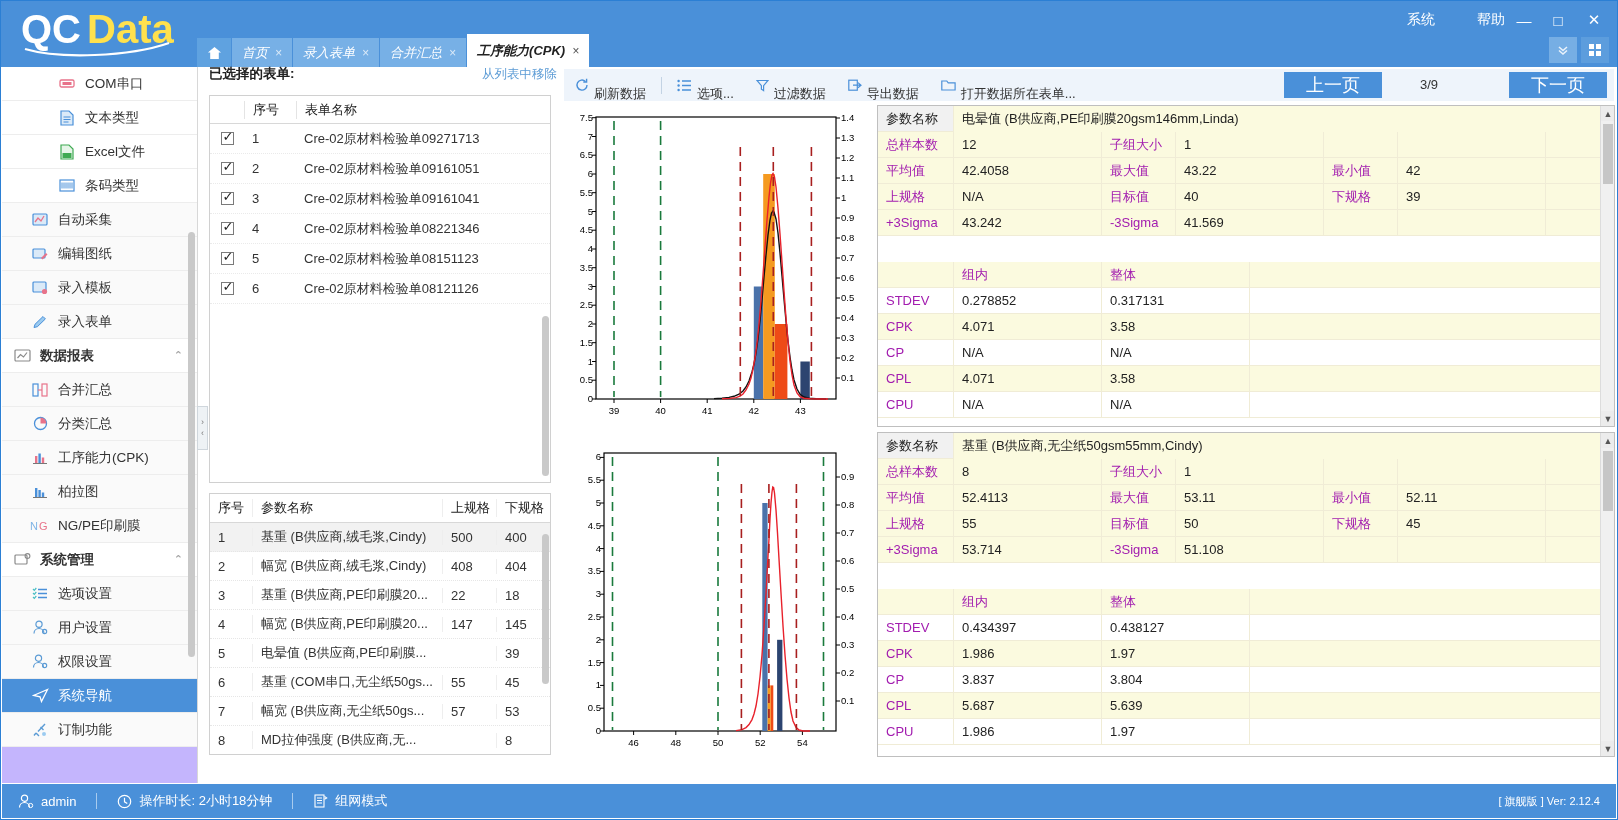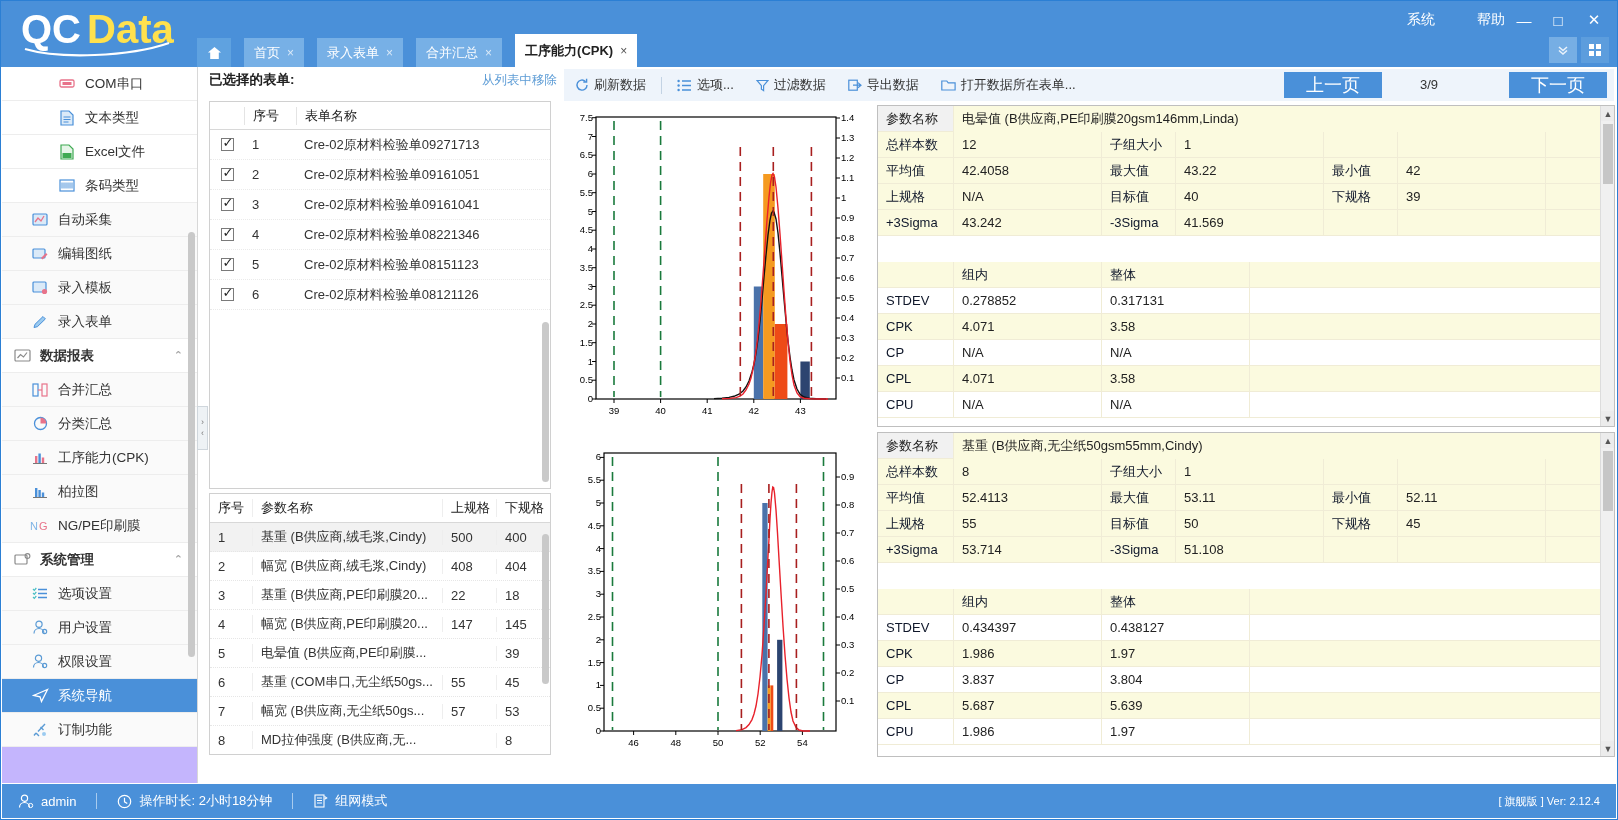--- a/index.html
+++ b/index.html
@@ -23,22 +23,22 @@
           display:flex; align-items:center; justify-content:center; cursor:pointer; }
   .wctl.min { right:76px; }
   .wctl.max { right:42px; }
   .wctl.close { right:6px; }
   .hdr-btn { position:absolute; top:36px; width:28px; height:26px; display:flex; align-items:center; justify-content:center; cursor:pointer; }
   .hdr-btn.dd { right:40px; background:#76aee4; color:#e9f2fb; }
   .hdr-btn.grid { right:8px; background:#5c9ddd; }
 
   
   .tabbar { position:absolute; left:196px; top:33px; height:33px; display:flex; align-items:flex-end; }
-  .tab { height:29px; display:flex; align-items:center; padding:0 10px; margin-right:13px;
-         background:#77b0e6; color:#fff; font-size:13px; cursor:pointer; white-space:nowrap; }
+  .tab { height:29px; display:flex; align-items:center; padding:0 10px; margin-right:1px;
+         background:#77b0e6; color:#fff; font-size:13px; cursor:pointer; white-space:nowrap;font-style:italic; }
   .tab.home { width:34px; padding:0; justify-content:center; background:#5fa2e0; }
   .tab .x { margin-left:7px; font-size:12px; color:#dbeaf8; }
   .tab.active { background:#fff; color:#222; height:33px; font-weight:bold; }
   .tab.active .x { color:#555; font-weight:normal; }
 
   
   .sidebar { position:absolute; left:1px; top:66px; width:196px; bottom:36px; background:#c4b5fd;
              border-right:1px solid #d8d8d8; overflow:hidden; }
   .snav { height:34px; display:flex; align-items:center; border-bottom:1px solid #ededed;
           font-size:13.5px; color:#333; cursor:pointer; position:relative; }
@@ -53,21 +53,21 @@
   .sb-scroll { position:absolute; right:2px; top:165px; width:7px; height:425px; background:#c9c9c9; border-radius:4px; }
   .sb-minus { position:absolute; right:24px; top:648px; width:42px; height:26px; background:#fff;
               display:flex; align-items:center; justify-content:center; color:#777; font-size:14px; }
 
   
   .collapser { position:absolute; left:196px; top:405px; width:11px; height:44px; background:#eef2f5;
                border:1px solid #cfd6dc; font-size:9px; color:#7a7a7a; display:flex; flex-direction:column;
                align-items:center; justify-content:center; line-height:11px; cursor:pointer; z-index:5; }
 
   
-  .formpane { position:absolute; left:208px; top:70px; width:352px; height:418px; }
+  .formpane { position:absolute; left:208px; top:64px; width:352px; height:418px; }
   .fp-title { font-weight:bold; font-size:13.5px; color:#222; }
   .fp-remove { position:absolute; right:4px; top:1px; color:#5b9bd5; font-size:12.5px; cursor:pointer; }
   .fp-table { position:absolute; left:0; top:30px; width:342px; height:388px; border:1px solid #d0d0d0; background:#fff; overflow:hidden; }
   .fp-head { display:flex; height:28px; align-items:center; border-bottom:1px solid #d8d8d8; font-size:13px; color:#222; }
   .fp-head .c1 { width:34px; }
   .fp-head .c2 { width:52px; border-left:1px solid #e4e4e4; padding-left:8px; }
   .fp-head .c3 { flex:1; border-left:1px solid #e4e4e4; padding-left:8px; }
   .fp-row { display:flex; height:30px; align-items:center; font-size:13px; border-bottom:1px dotted #eaeaea; }
   .fp-row .c1 { width:34px; display:flex; justify-content:center; }
   .fp-row .c2 { width:52px; padding-left:8px; }
@@ -84,21 +84,21 @@
   .pt-row.alt { background:#f2f2f2; }
   .pt-row div { padding-left:8px; overflow:hidden; white-space:nowrap; }
   .col-no { width:42px; flex:none; }
   .col-nm { width:190px; flex:none; border-left:1px solid #eee; }
   .col-up { width:54px; flex:none; border-left:1px solid #eee; }
   .col-lo { width:54px; flex:none; border-left:1px solid #eee; }
   .pt-scroll { position:absolute; right:1px; top:40px; width:7px; height:150px; background:#c9c9c9; border-radius:4px;}
 
   
   .toolbar { position:absolute; left:563px; top:68px; width:1050px; height:32px; background:#eef4fb; display:flex; align-items:center; }
-  .tb-item { display:flex; align-items:center; height:16px; padding:8px 11px; font-size:13px; color:#333; cursor:pointer; }
+  .tb-item { display:flex; height:16px; padding:8px 11px; font-size:13px; color:#333; cursor:pointer; }
   .tb-item .ic { margin-right:5px; display:flex; align-items:center; }
   .tb-sep { width:1px; height:17px; background:#c3d3e4; margin:0 4px; }
   .pg-btn { position:absolute; height:26px; width:98px; background:#4a90d9; color:#fff; font-size:18px;
             display:flex; align-items:center; justify-content:center; cursor:pointer; top:3px; }
   .pg-prev { right:232px; }
   .pg-next { right:7px; }
   .pg-ind { position:absolute; right:176px; top:8px; font-size:13px; color:#333; }
 
   
   .chartbox { position:absolute; background:#fff; }
@@ -108,21 +108,21 @@
 
   
   .statpane { position:absolute; background:#fff; border:1px solid #bfbfbf; overflow:hidden; }
   .sp1 { left:876px; top:104px; width:738px; height:322px; }
   .sp2 { left:876px; top:431px; width:738px; height:325px; }
   .st-row { display:flex; height:26px; align-items:center; font-size:13px; border-bottom:1px solid #f0ecd6; }
   .st-row.yellow { background:#fbfadf; }
   .st-row.hdr { background:#f1f1f1; }
   .st-row.white { background:#fff; }
   .st-c { padding-left:8px; overflow:hidden; white-space:nowrap; height:26px; display:flex; align-items:center; border-right:1px solid #f0ecd6; }
-  .lbl-b { color:#0f172a; }
+  .lbl-b { color:#a21caf; }
   .lbl-d { color:#222; }
   .w1 { width:76px; flex:none; }
   .w2 { width:148px; flex:none; }
   .w3 { width:74px; flex:none; }
   .w4 { width:148px; flex:none; }
   .w5 { width:74px; flex:none; }
   .w6 { width:148px; flex:none; }
   .w7 { flex:1; }
   .wide { flex:1;text-align:right; }
   .spacer-row { height:26px; background:#fff; border-bottom:none; }

